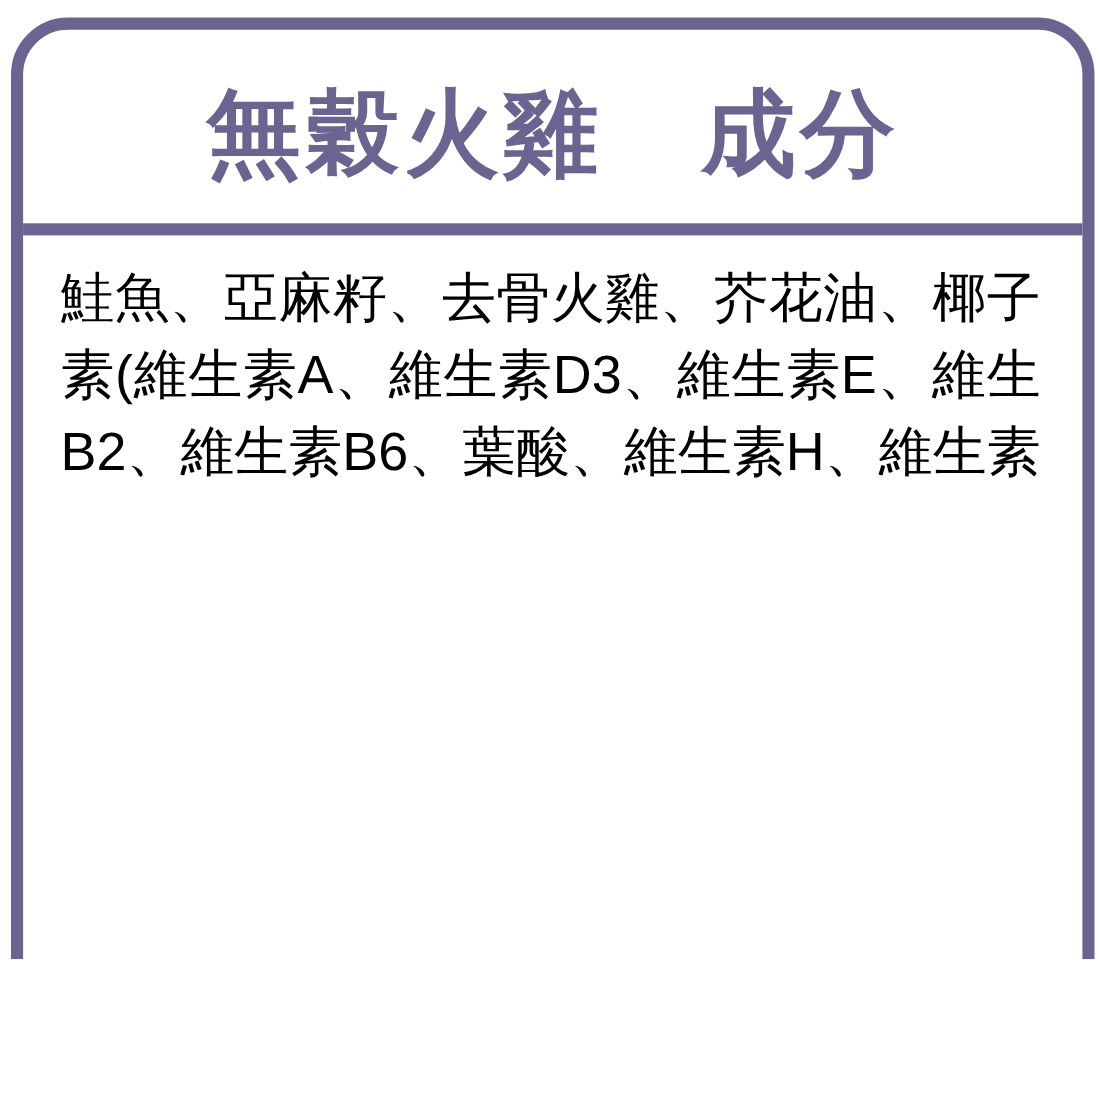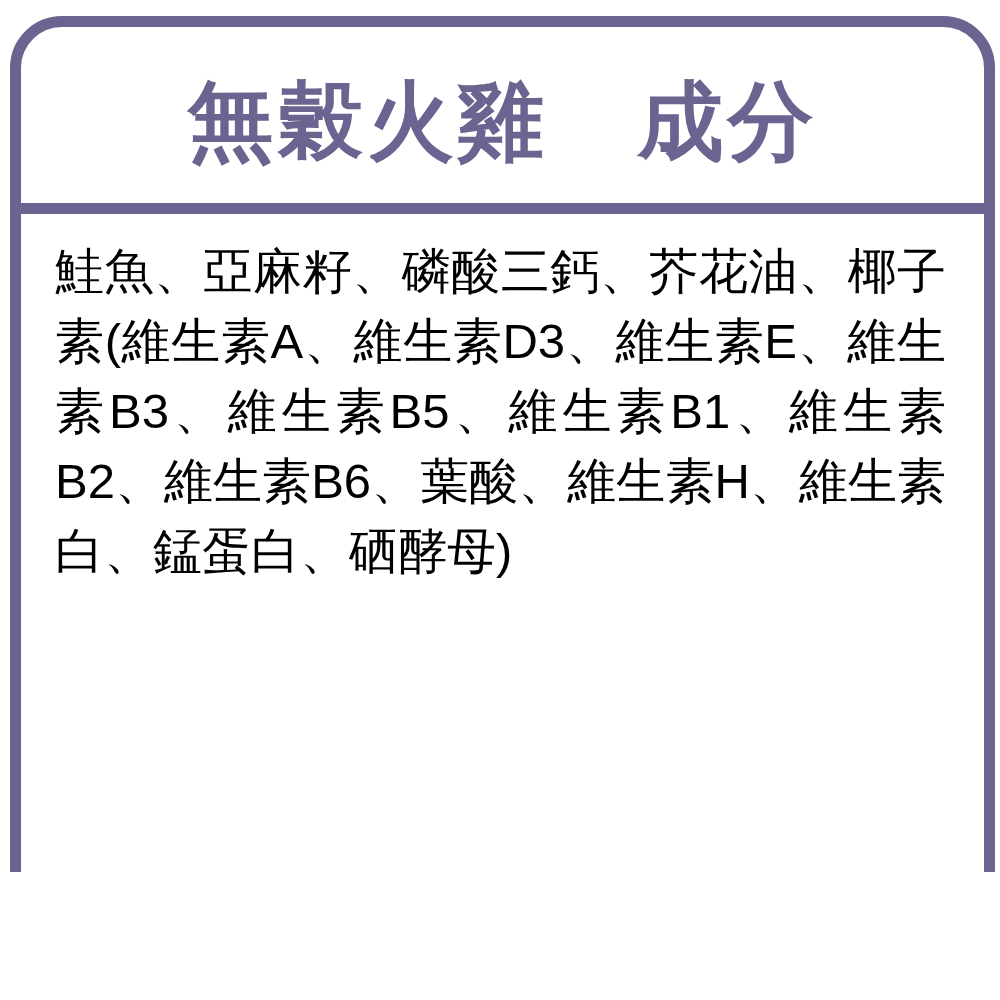--- a/index.html
+++ b/index.html
@@ -71,21 +71,19 @@
 <div class="canvas">
   <div class="frame">
 
     <div class="title-section">
       <h1 class="label-title">無穀火雞　成分</h1>
     </div>
 
     <div class="divider"></div>
 
     <div class="ingredients-text">
-      <div class="ing-line">鮭魚、亞麻籽、磷酸三鈣、芥花油、椰子</div>
+      <div class="ing-line">鮭魚、亞麻籽、去骨火雞、芥花油、椰子</div>
       <div class="ing-line">素(維生素A、維生素D3、維生素E、維生</div>
-      <div class="ing-line">素B3、維生素B5、維生素B1、維生素</div>
       <div class="ing-line">B2、維生素B6、葉酸、維生素H、維生素</div>
-      <div class="ing-line last">白、錳蛋白、硒酵母)</div>
     </div>
 
   </div>
 </div>
 
 </body></html>

